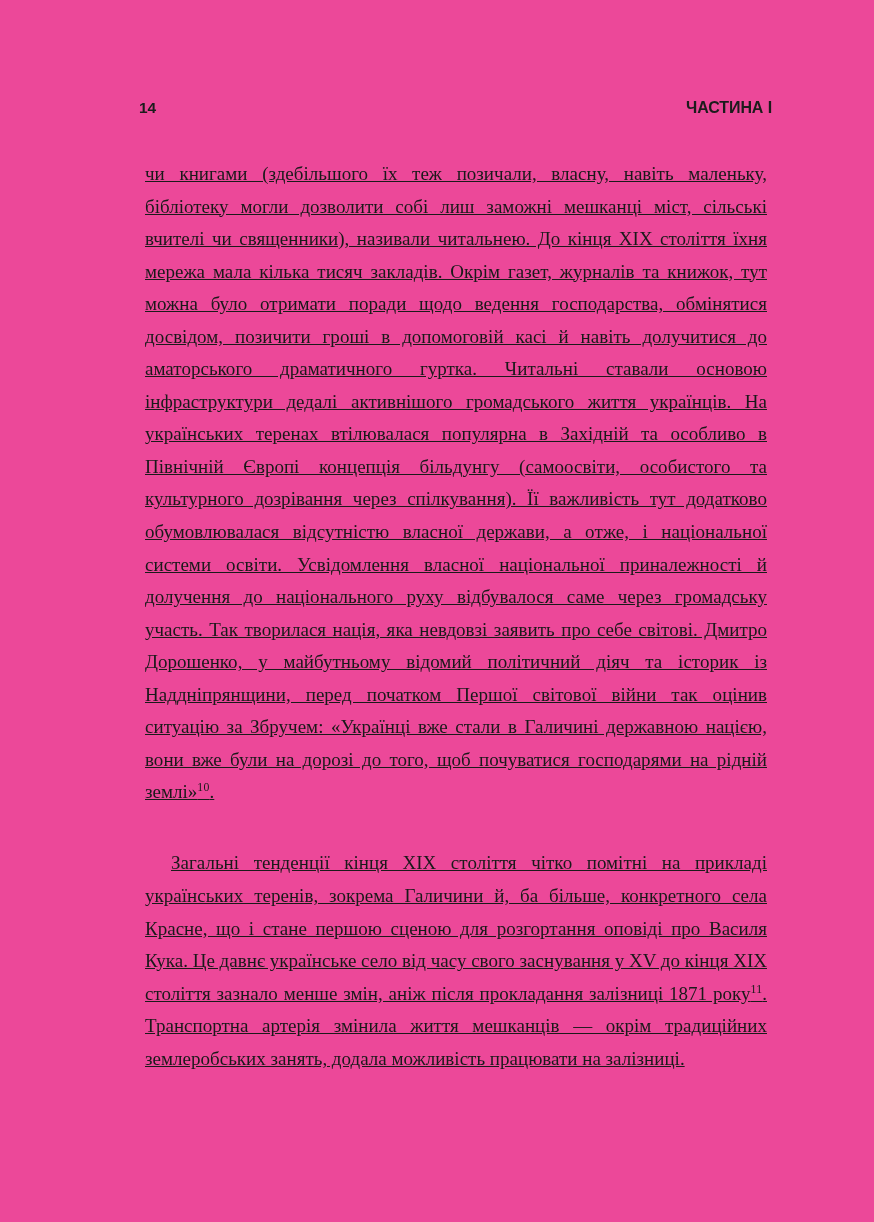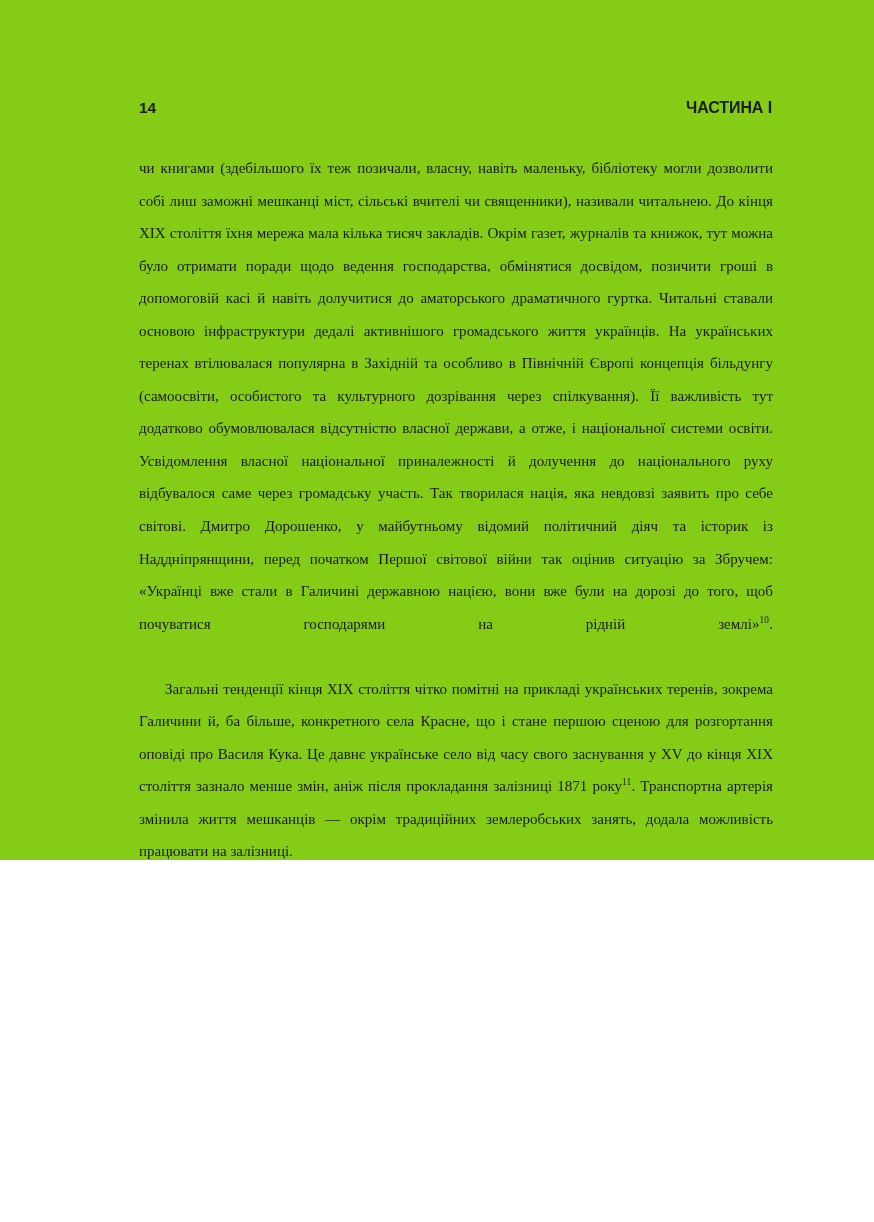--- a/index.html
+++ b/index.html
@@ -14,22 +14,22 @@
     overflow: hidden;
     font-family: "Liberation Serif", "DejaVu Serif", serif;
     color: #1a1a1a;
     -webkit-font-smoothing: antialiased;
   }
 
   .page {
     position: absolute;
     top: 0; left: 0;
     width: 874px;
-    height: 860px;
-    background: #84cc16;
+    height: 1222px;
+    background: #ec4899;
   }
 
   
   .running-head {
     position: absolute;
     left: 139px;
     top: 99px;
     width: 633px;
     display: flex;
     justify-content: space-between;
@@ -51,29 +51,30 @@
 
   
   .textblock {
     position: absolute;
     left: 139px;
     top: 152px;
     width: 634px;
   }
 
   p.para {
-    margin: 0;
-    font-size: 15px;
+    margin: 6px;
+    font-size: 19px;
     line-height: 32.55px;
     text-align: justify;
     text-justify: inter-word;
     word-spacing: -0.1px;
     letter-spacing: 0.02px;
     hyphens: none;
     color: #1a1a1a;
+    text-decoration: underline;
   }
   p.para + p.para {
     margin-top: 0;
   }
   p.indent {
     text-indent: 26px;
   }
   
   p.para::after {
     content: "";

